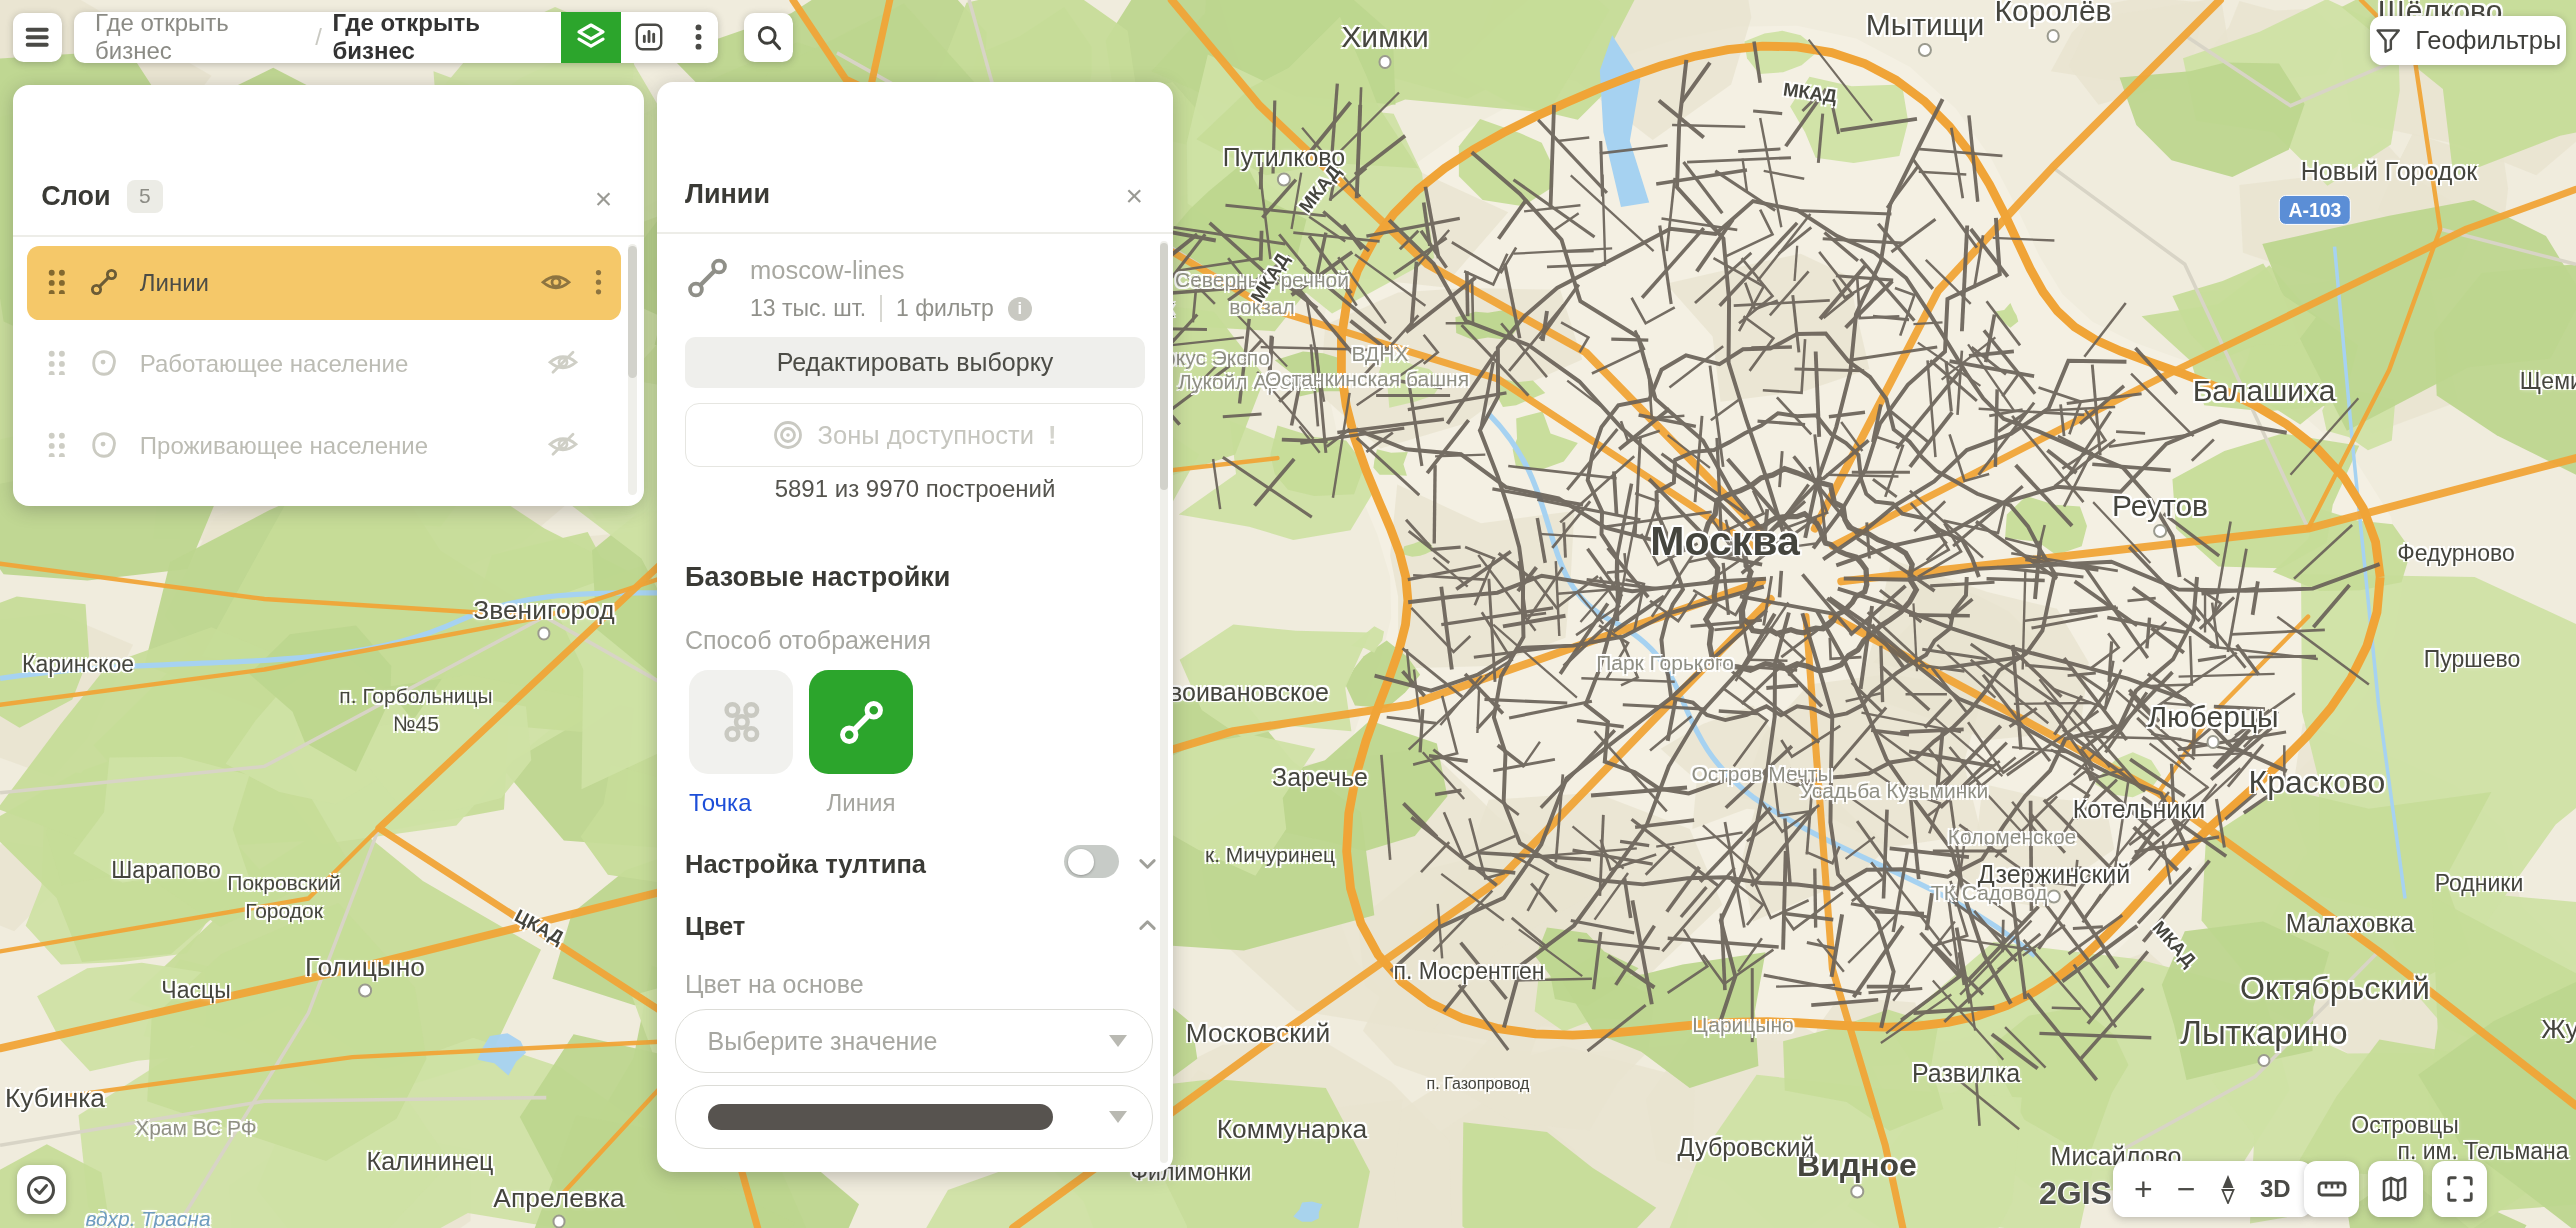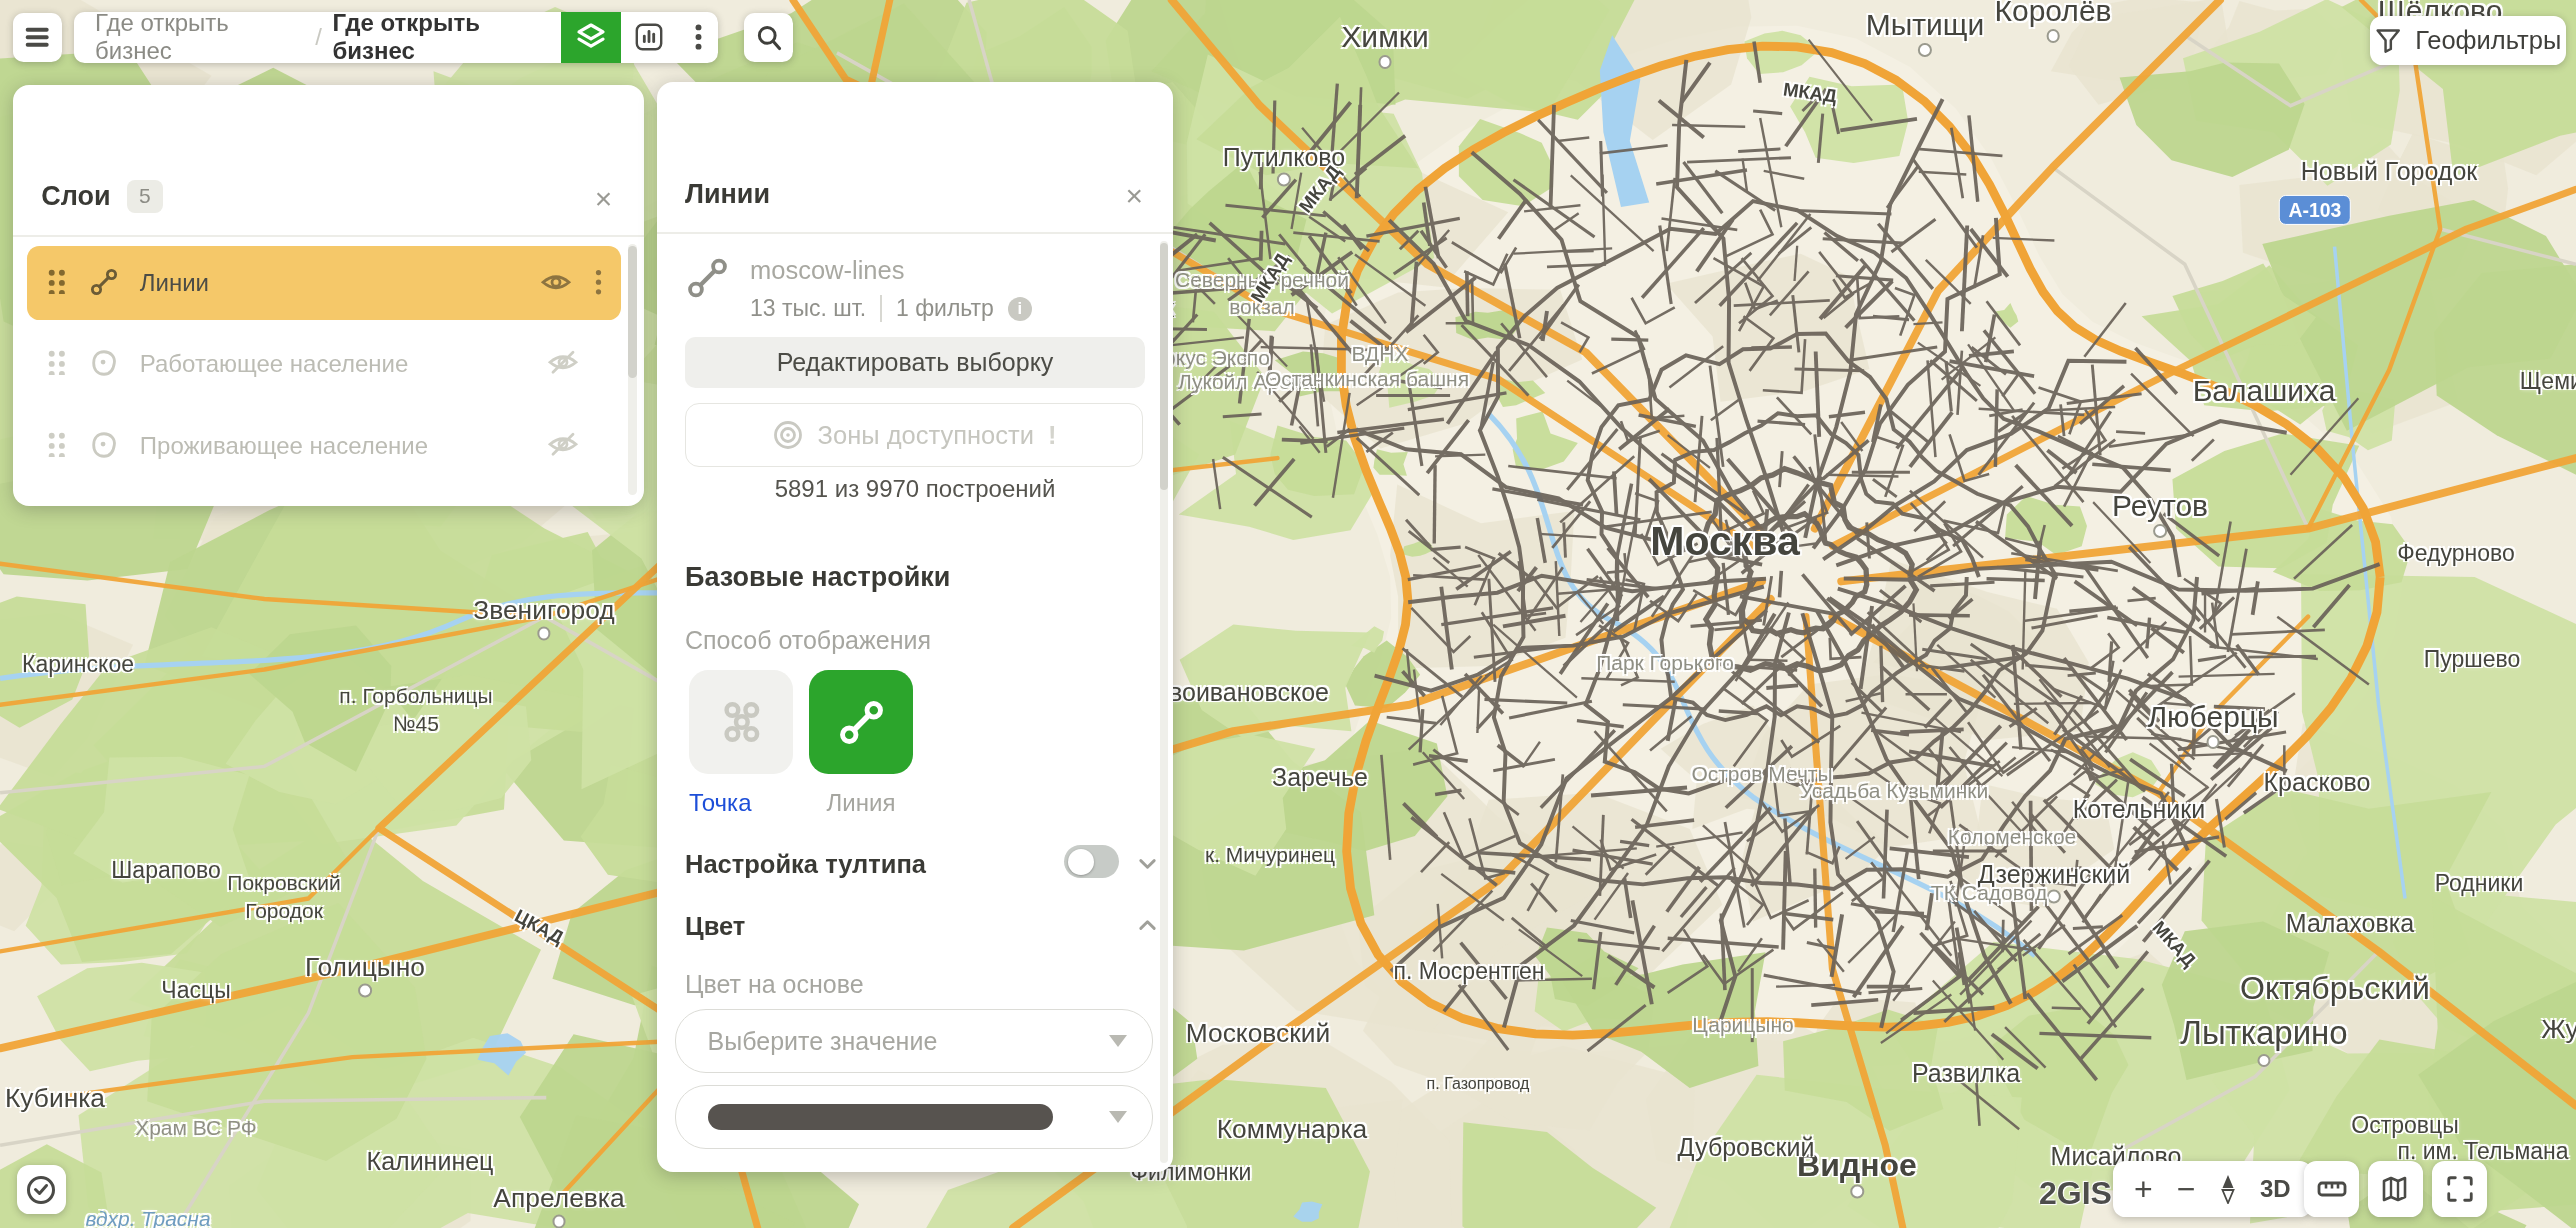--- a/index.html
+++ b/index.html
@@ -1015,21 +1015,21 @@
       <div class="map-label" style="left: 2053px; top: 10.6px; font-size: 30px;">Королёв<div class="city-dot"></div></div>
       <div class="map-label" style="left: 2440px; top: 10.6px; font-size: 30px;">Щёлково</div>
       <div class="map-label" style="left: 1284px; top: 157px; font-size: 25px;">Путилково<div class="city-dot"></div></div>
       <div class="map-label" style="left: 2389px; top: 171px; font-size: 25px;">Новый Городок</div>
       <div class="map-label" style="left: 2264px; top: 391px; font-size: 30px;">Балашиха</div>
       <div class="map-label" style="left: 2558px; top: 381px; font-size: 23px;">Щемил</div>
       <div class="map-label" style="left: 2160px; top: 506px; font-size: 30px;">Реутов<div class="city-dot"></div></div>
       <div class="map-label" style="left: 2456px; top: 553px; font-size: 23px;">Федурново</div>
       <div class="map-label" style="left: 2472px; top: 659px; font-size: 23px;">Пуршево</div>
       <div class="map-label" style="left: 2213px; top: 717px; font-size: 30px;">Люберцы<div class="city-dot"></div></div>
-      <div class="map-label" style="left: 2317px; top: 782px; font-size: 25px;">Красково</div>
+      <div class="map-label" style="left: 2317px; top: 782px; font-size: 32px;">Красково</div>
       <div class="map-label" style="left: 2139px; top: 809px; font-size: 25px;">Котельники</div>
       <div class="map-label" style="left: 2350px; top: 923px; font-size: 25px;">Малаховка</div>
       <div class="map-label" style="left: 2054px; top: 874px; font-size: 25px;">Дзержинский<div class="city-dot"></div></div>
       <div class="map-label" style="left: 2479px; top: 883px; font-size: 23px;">Родники</div>
       <div class="map-label" style="left: 2335px; top: 988px; font-size: 32px;">Октябрьский</div>
       <div class="map-label" style="left: 2264px; top: 1033px; font-size: 33px;">Лыткарино<div class="city-dot"></div></div>
       <div class="map-label" style="left: 2405px; top: 1085px; font-size: 23px; margin-top: 40px;">Островцы</div>
       <div class="map-label" style="left: 2560px; top: 1029px; font-size: 26.4px;">Жу</div>
       <div class="map-label" style="left: 2116px; top: 1156px; font-size: 25px;">Мисайлово</div>
       <div class="map-label" style="left: 2483px; top: 1151px; font-size: 23px;">п. им. Тельмана</div>

